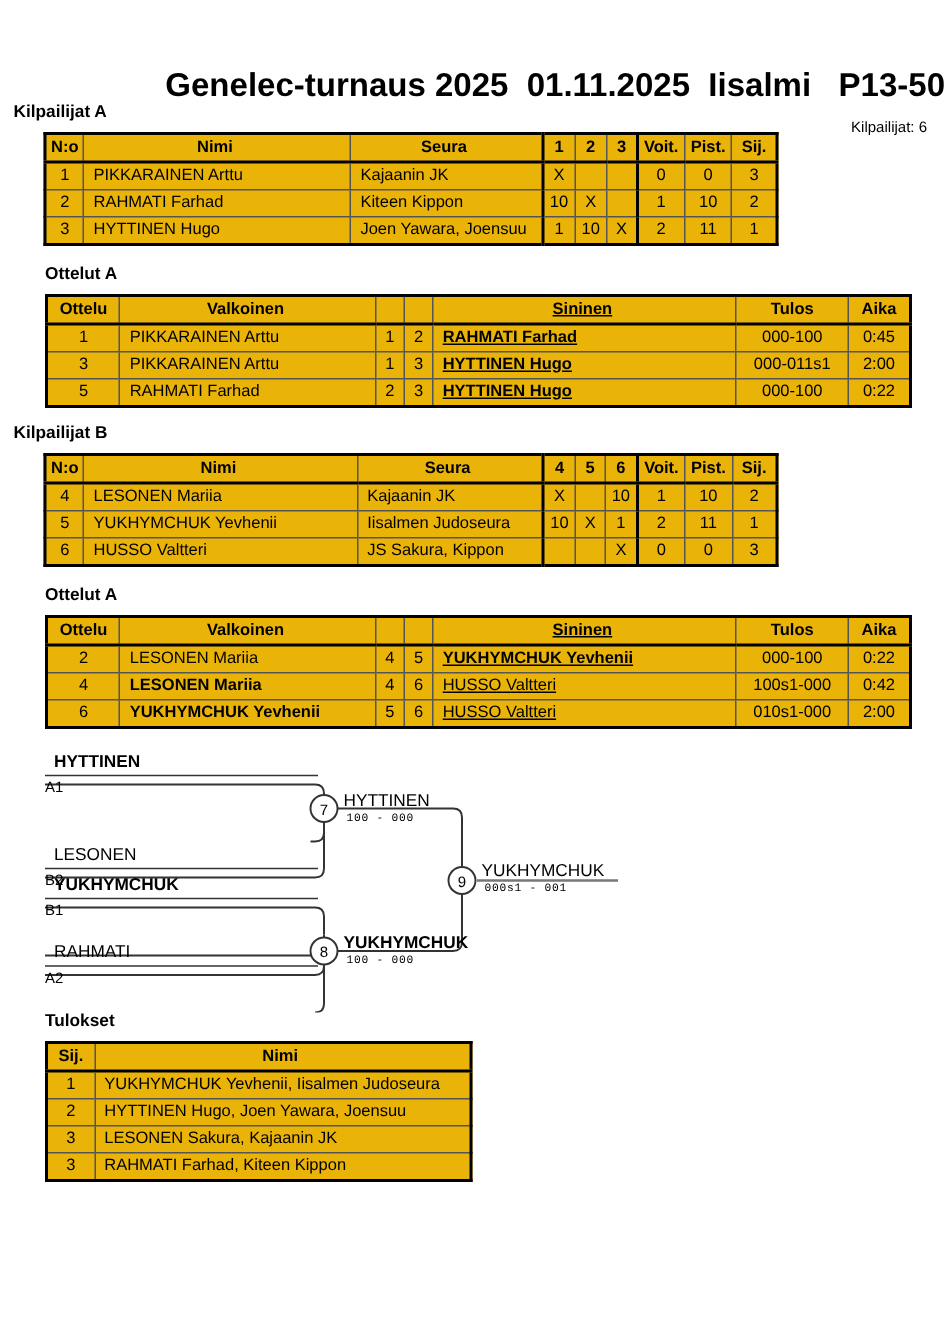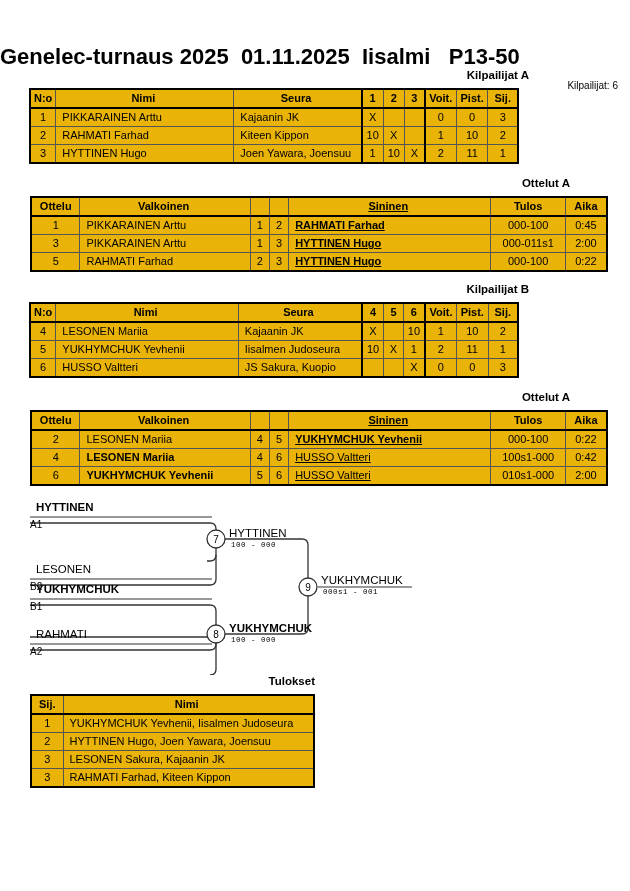--- a/index.html
+++ b/index.html
@@ -12,37 +12,37 @@
     position: relative;
     font-family: "Liberation Sans", sans-serif;
     color: #000000;
     overflow: hidden;
   }
 
   
   .doc-title {
     position: absolute;
     top: 44px; left: 0; width: 630px;
-    text-align: left;
+    text-align: right;
     font-size: 22px;
     font-weight: bold;
     letter-spacing: 0px;
     white-space: pre;
   }
   .entrants-count {
     position: absolute;
     top: 80px; right: 12px;
     font-size: 10px;
   }
 
   
   .section-caption {
     position: absolute;
     left: 0; width: 630px;
-    text-align: right;
+    text-align: left;
     font-size: 11.5px;
     font-weight: bold;
   }
   .caption-a   { top: 69px; }
   .caption-ott1{ top: 177px; }
   .caption-b   { top: 283px; }
   .caption-ott2{ top: 391px; }
   .caption-res { top: 675px; }
 
   
@@ -270,21 +270,21 @@
       <td class="c-m first">10</td>
       <td class="c-m">X</td>
       <td class="c-m">1</td>
       <td class="c-stat first">2</td>
       <td class="c-stat">11</td>
       <td class="c-stat">1</td>
     </tr>
     <tr>
       <td class="c-no">6</td>
       <td class="c-name">HUSSO Valtteri</td>
-      <td class="c-club">JS Sakura, Kuopio</td>
+      <td class="c-club">JS Sakura, Kippon</td>
       <td class="c-m first"></td>
       <td class="c-m"></td>
       <td class="c-m">X</td>
       <td class="c-stat first">0</td>
       <td class="c-stat">0</td>
       <td class="c-stat">3</td>
     </tr>
   </tbody>
 </table>
 

